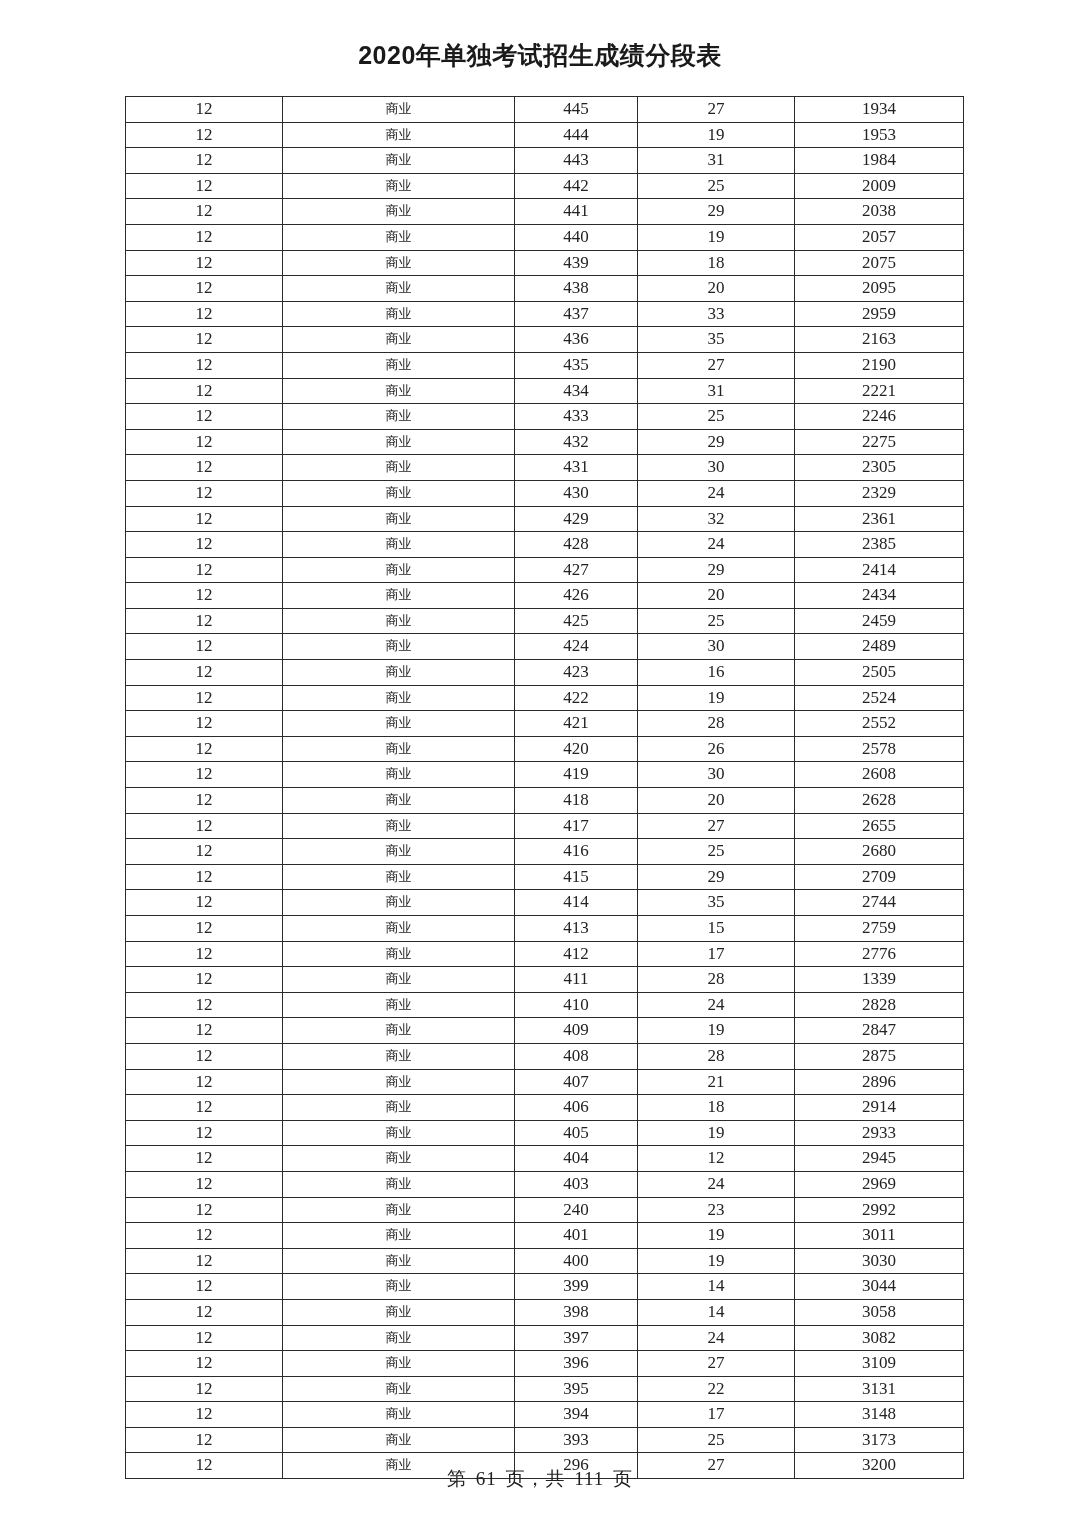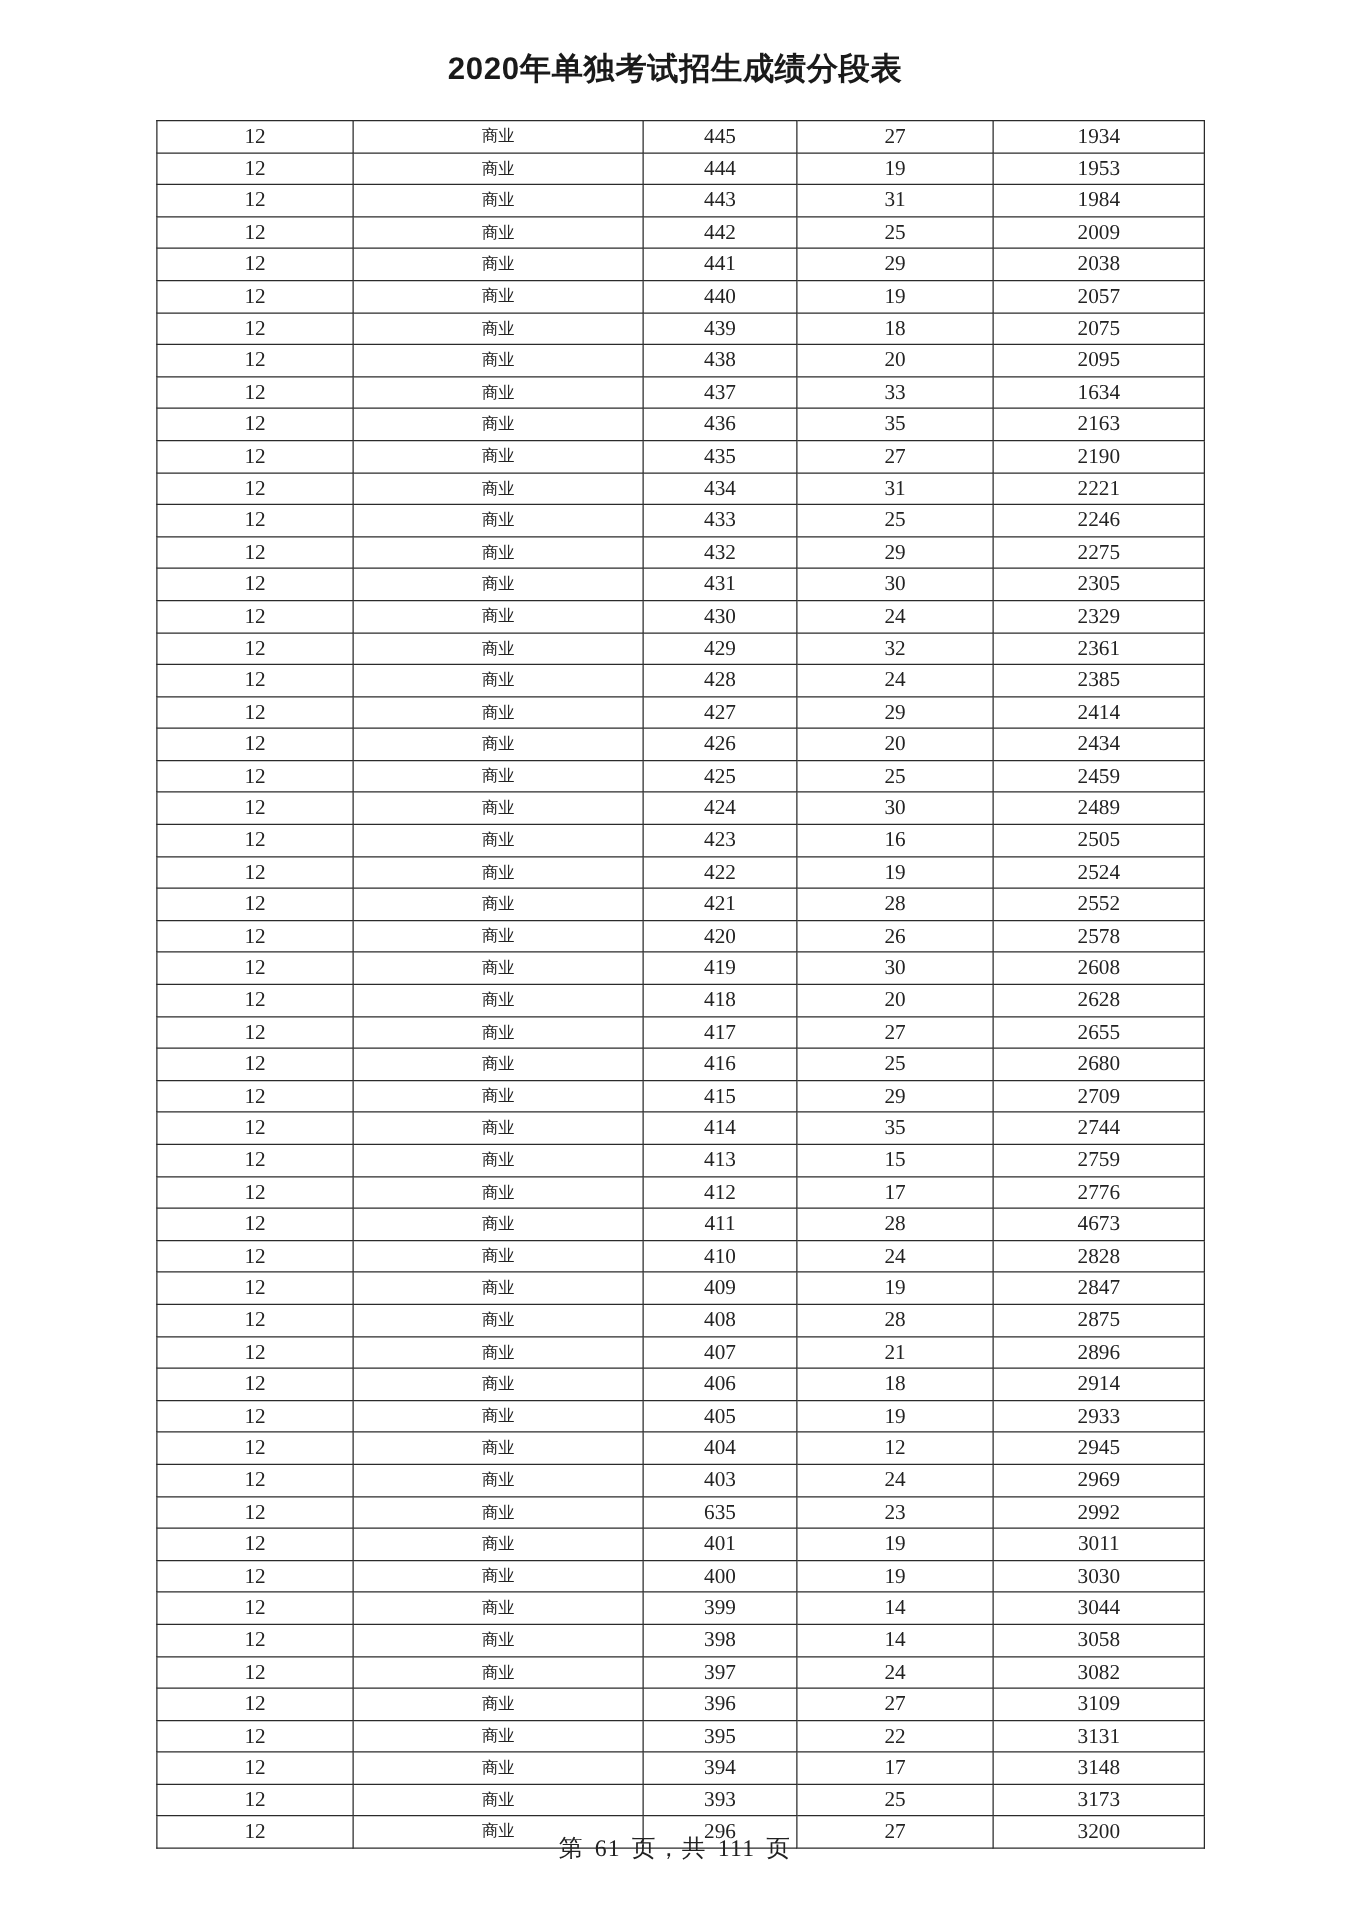--- a/index.html
+++ b/index.html
@@ -151,21 +151,21 @@
             <td class="cat">商业</td>
             <td>438</td>
             <td>20</td>
             <td>2095</td>
           </tr>
           <tr>
             <td>12</td>
             <td class="cat">商业</td>
             <td>437</td>
             <td>33</td>
-            <td>1634</td>
+            <td>2959</td>
           </tr>
           <tr>
             <td>12</td>
             <td class="cat">商业</td>
             <td>436</td>
             <td>35</td>
             <td>2163</td>
           </tr>
           <tr>
             <td>12</td>
@@ -333,21 +333,21 @@
             <td class="cat">商业</td>
             <td>412</td>
             <td>17</td>
             <td>2776</td>
           </tr>
           <tr>
             <td>12</td>
             <td class="cat">商业</td>
             <td>411</td>
             <td>28</td>
-            <td>4673</td>
+            <td>1339</td>
           </tr>
           <tr>
             <td>12</td>
             <td class="cat">商业</td>
             <td>410</td>
             <td>24</td>
             <td>2828</td>
           </tr>
           <tr>
             <td>12</td>
@@ -394,21 +394,21 @@
           <tr>
             <td>12</td>
             <td class="cat">商业</td>
             <td>403</td>
             <td>24</td>
             <td>2969</td>
           </tr>
           <tr>
             <td>12</td>
             <td class="cat">商业</td>
-            <td>635</td>
+            <td>240</td>
             <td>23</td>
             <td>2992</td>
           </tr>
           <tr>
             <td>12</td>
             <td class="cat">商业</td>
             <td>401</td>
             <td>19</td>
             <td>3011</td>
           </tr>

